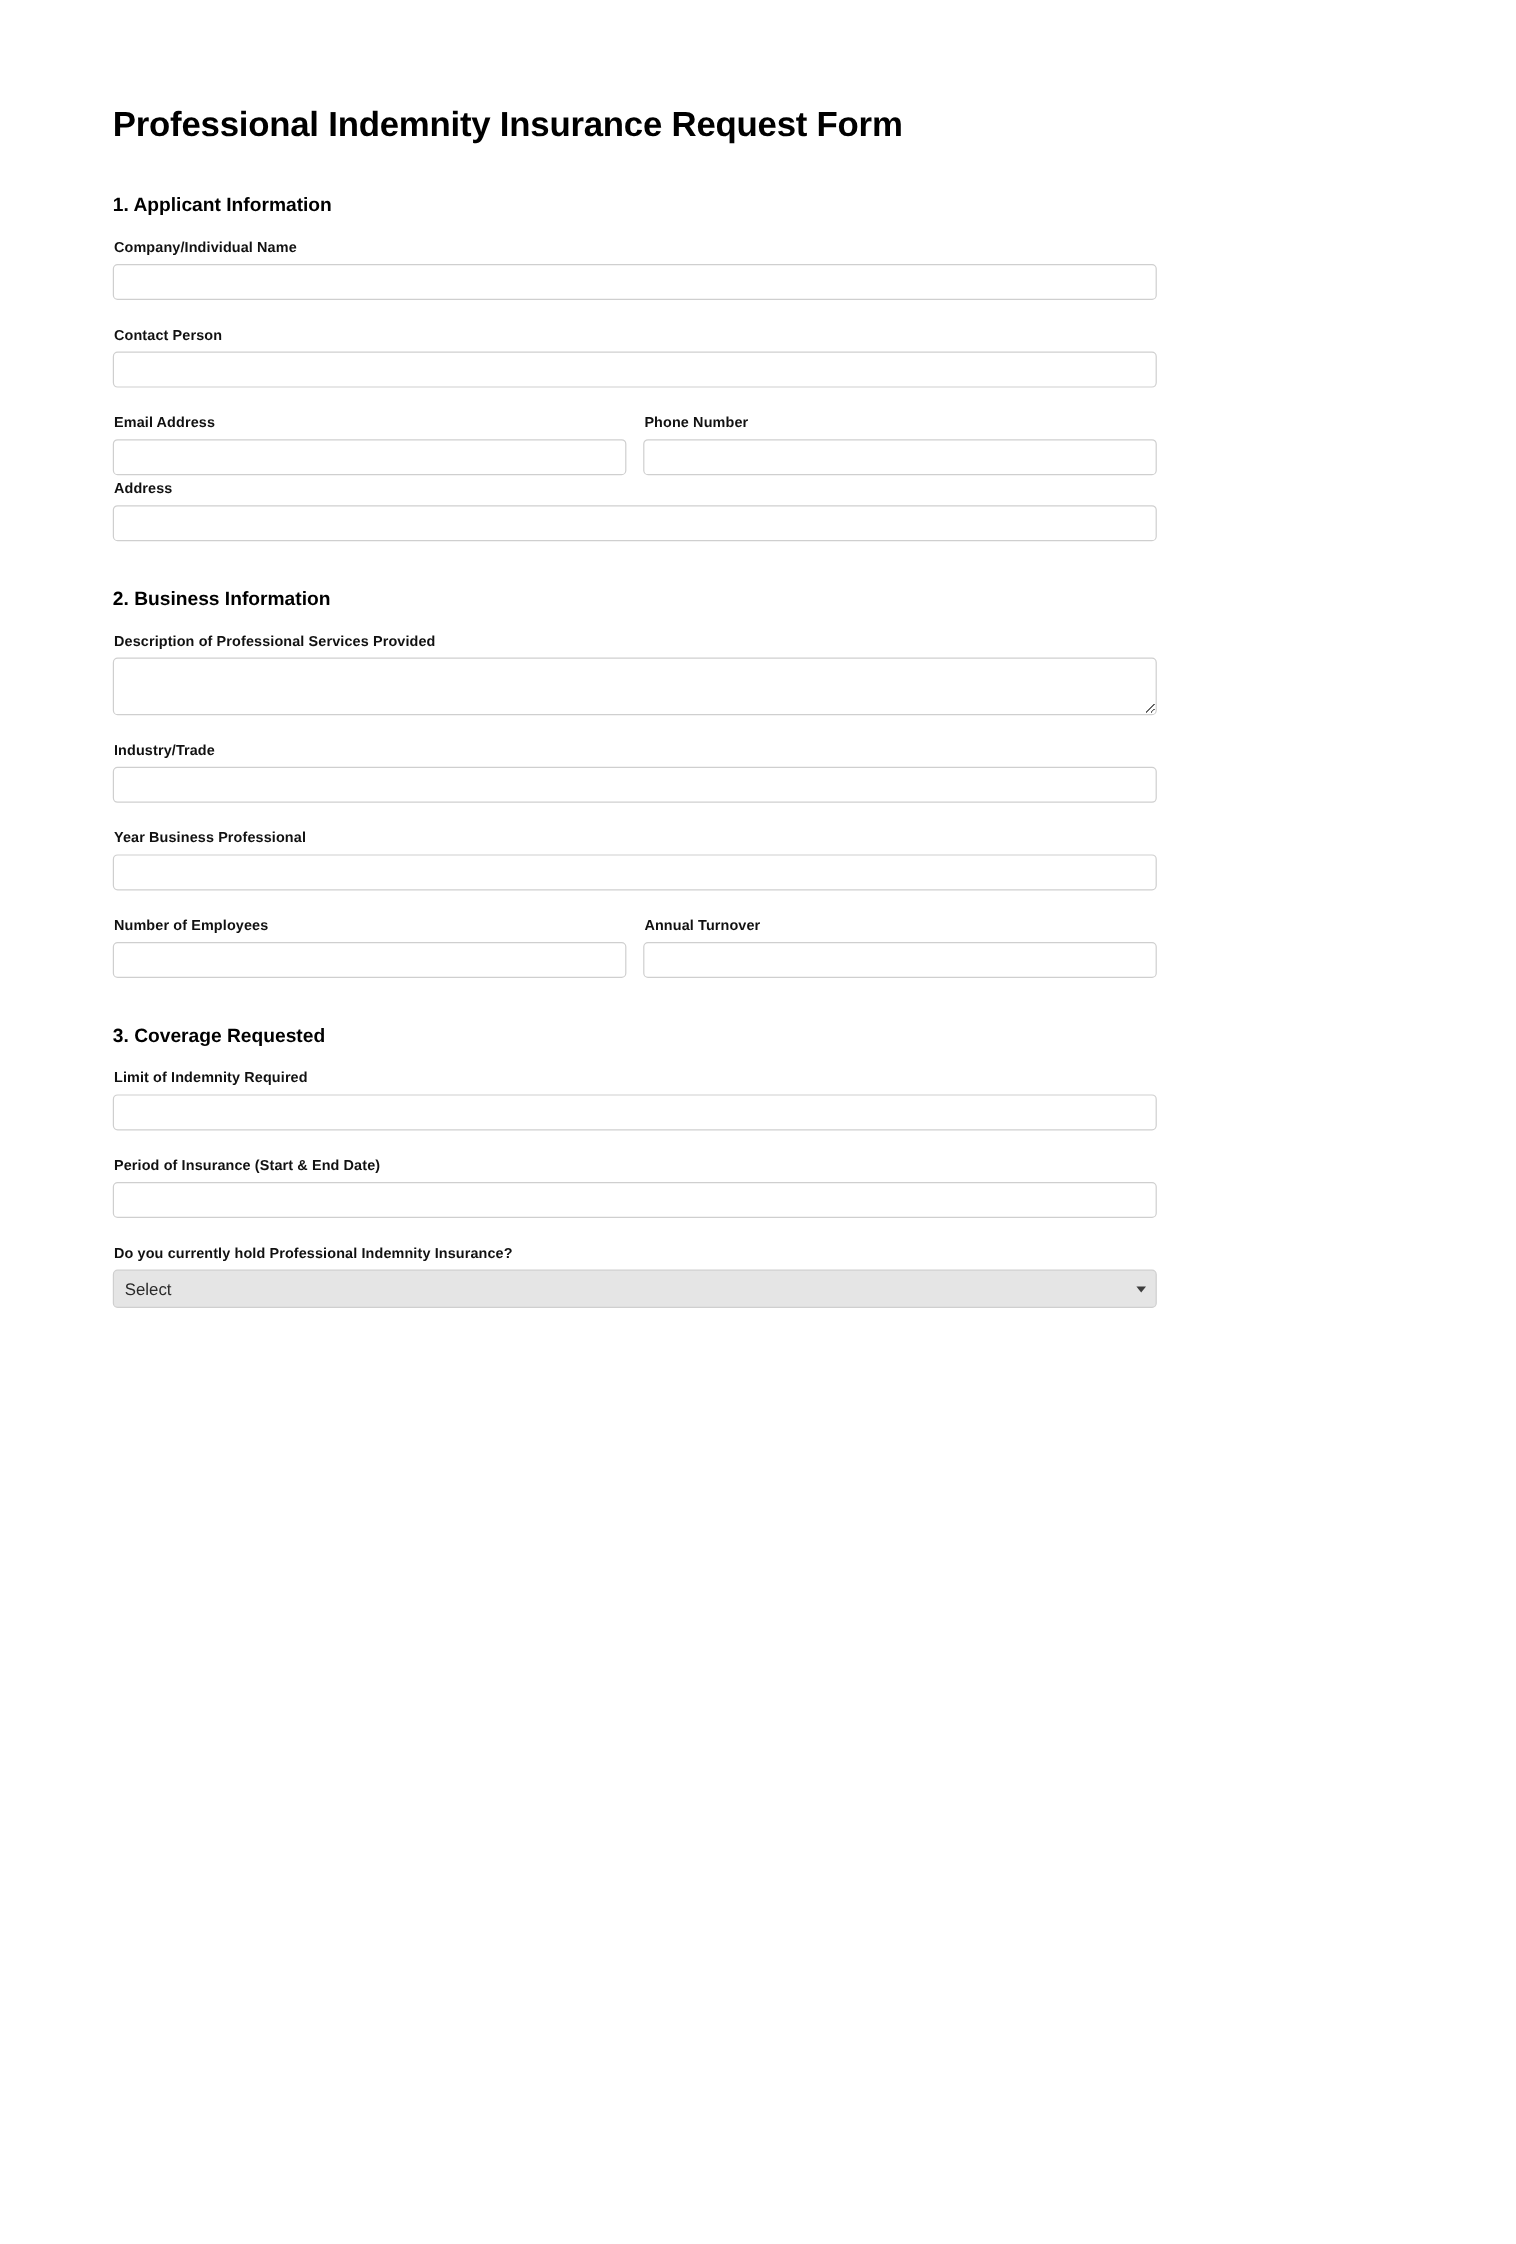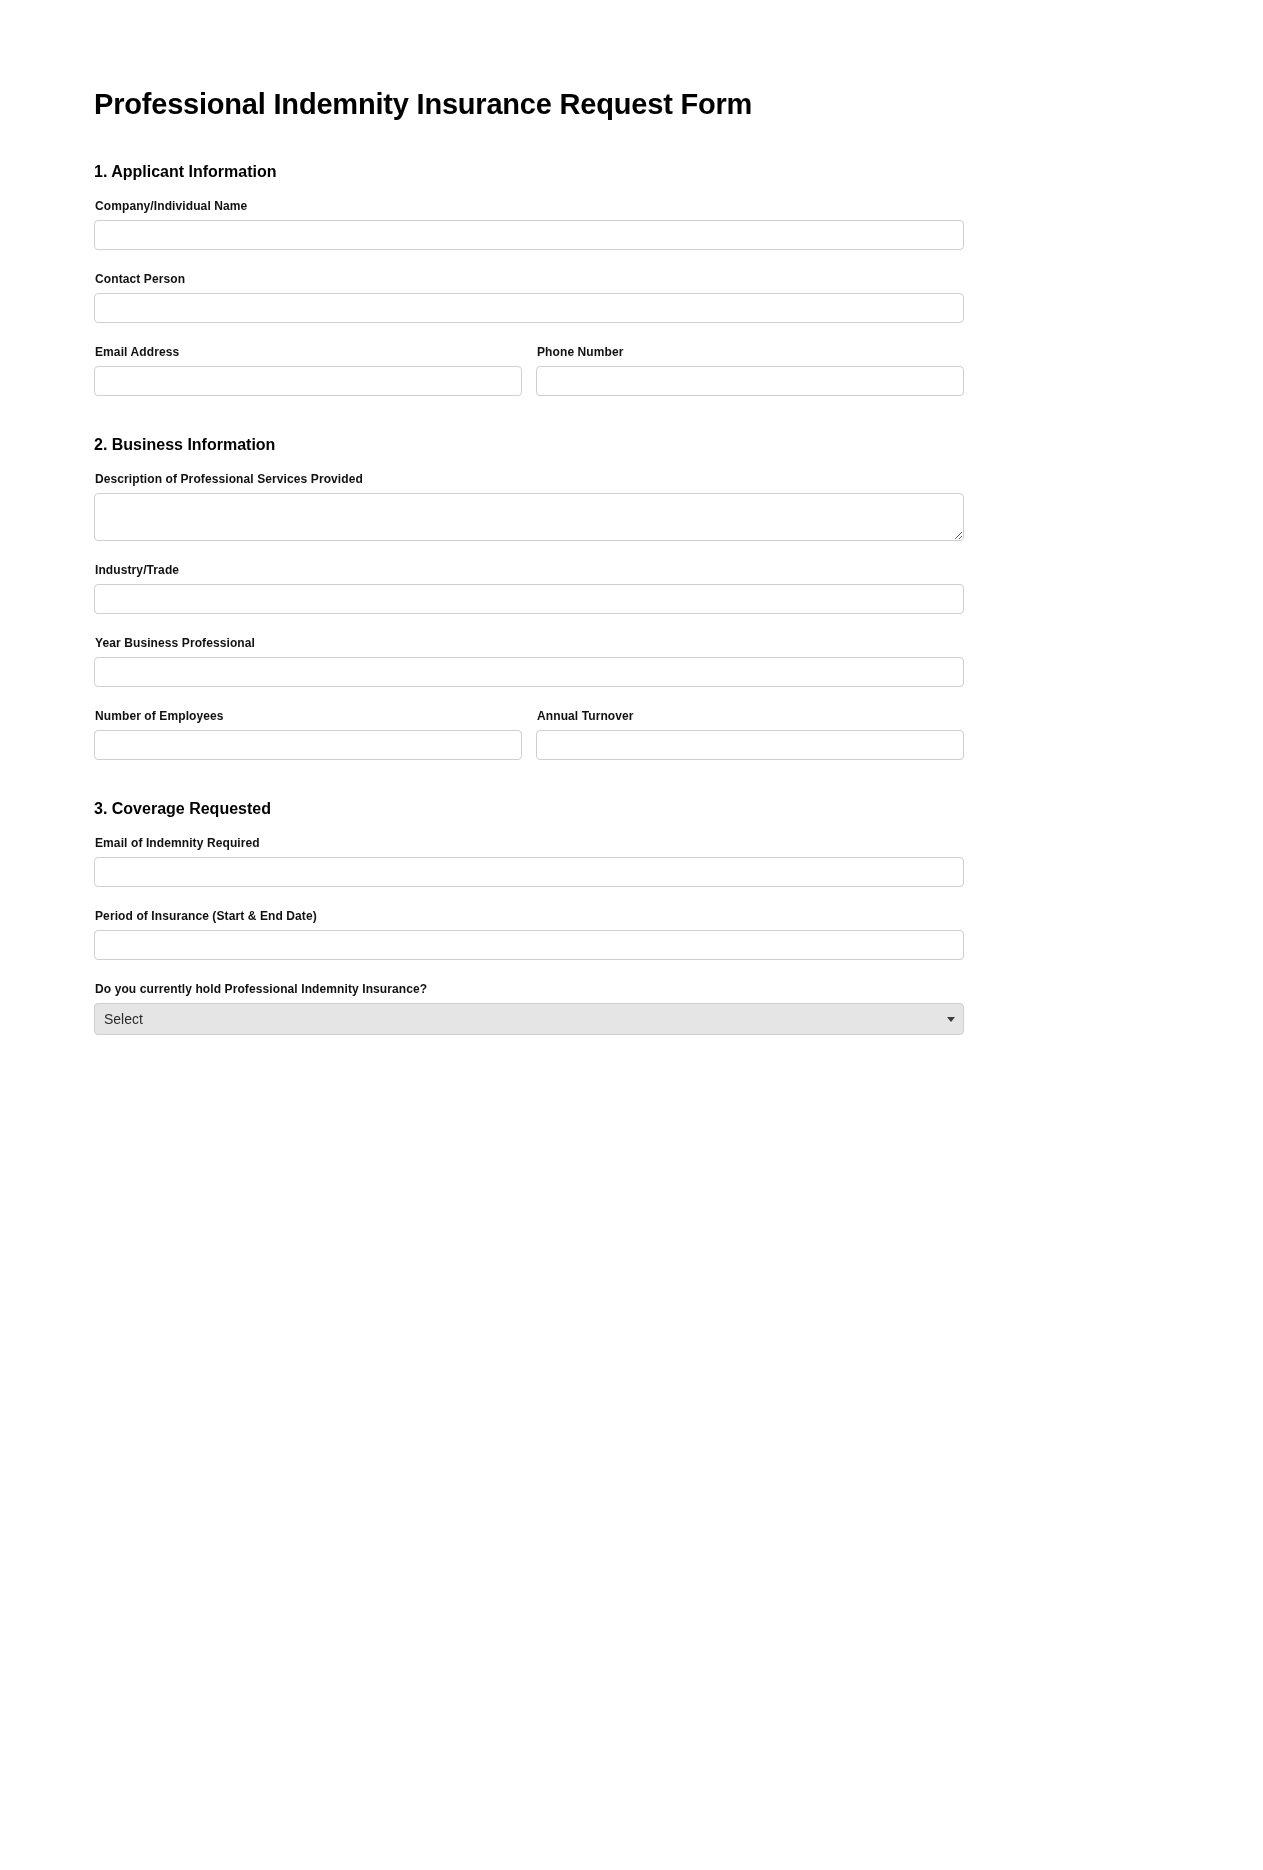--- a/index.html
+++ b/index.html
@@ -156,20 +156,24 @@
         <div class="col">
           <label class="field-label">Email Address</label>
           <input class="text-input" type="text" placeholder="" style="">
         </div>
         <div class="col">
           <label class="field-label">Phone Number</label>
           <input class="text-input" type="text" placeholder="" style="">
         </div>
       </div>
 
+      <div class="field">
+        <label class="field-label">Address</label>
+        <input class="text-input" type="text" placeholder="" style="">
+      </div>
     </div>
 
     <div class="section sec2">
       <h2 class="section-heading">2. Business Information</h2>
 
       <div class="field">
         <label class="field-label">Description of Professional Services Provided</label>
         <textarea class="textarea-input" placeholder="" style=""></textarea>
       </div>
 
@@ -192,21 +196,21 @@
           <label class="field-label">Annual Turnover</label>
           <input class="text-input" type="text" placeholder="" style="">
         </div>
       </div>
     </div>
 
     <div class="section sec3">
       <h2 class="section-heading">3. Coverage Requested</h2>
 
       <div class="field">
-        <label class="field-label">Email of Indemnity Required</label>
+        <label class="field-label">Limit of Indemnity Required</label>
         <input class="text-input" type="text" placeholder="" style="">
       </div>
 
       <div class="field">
         <label class="field-label">Period of Insurance (Start &amp; End Date)</label>
         <input class="text-input" type="text" placeholder="" style="">
       </div>
 
       <div class="field">
         <label class="field-label">Do you currently hold Professional Indemnity Insurance?</label>

